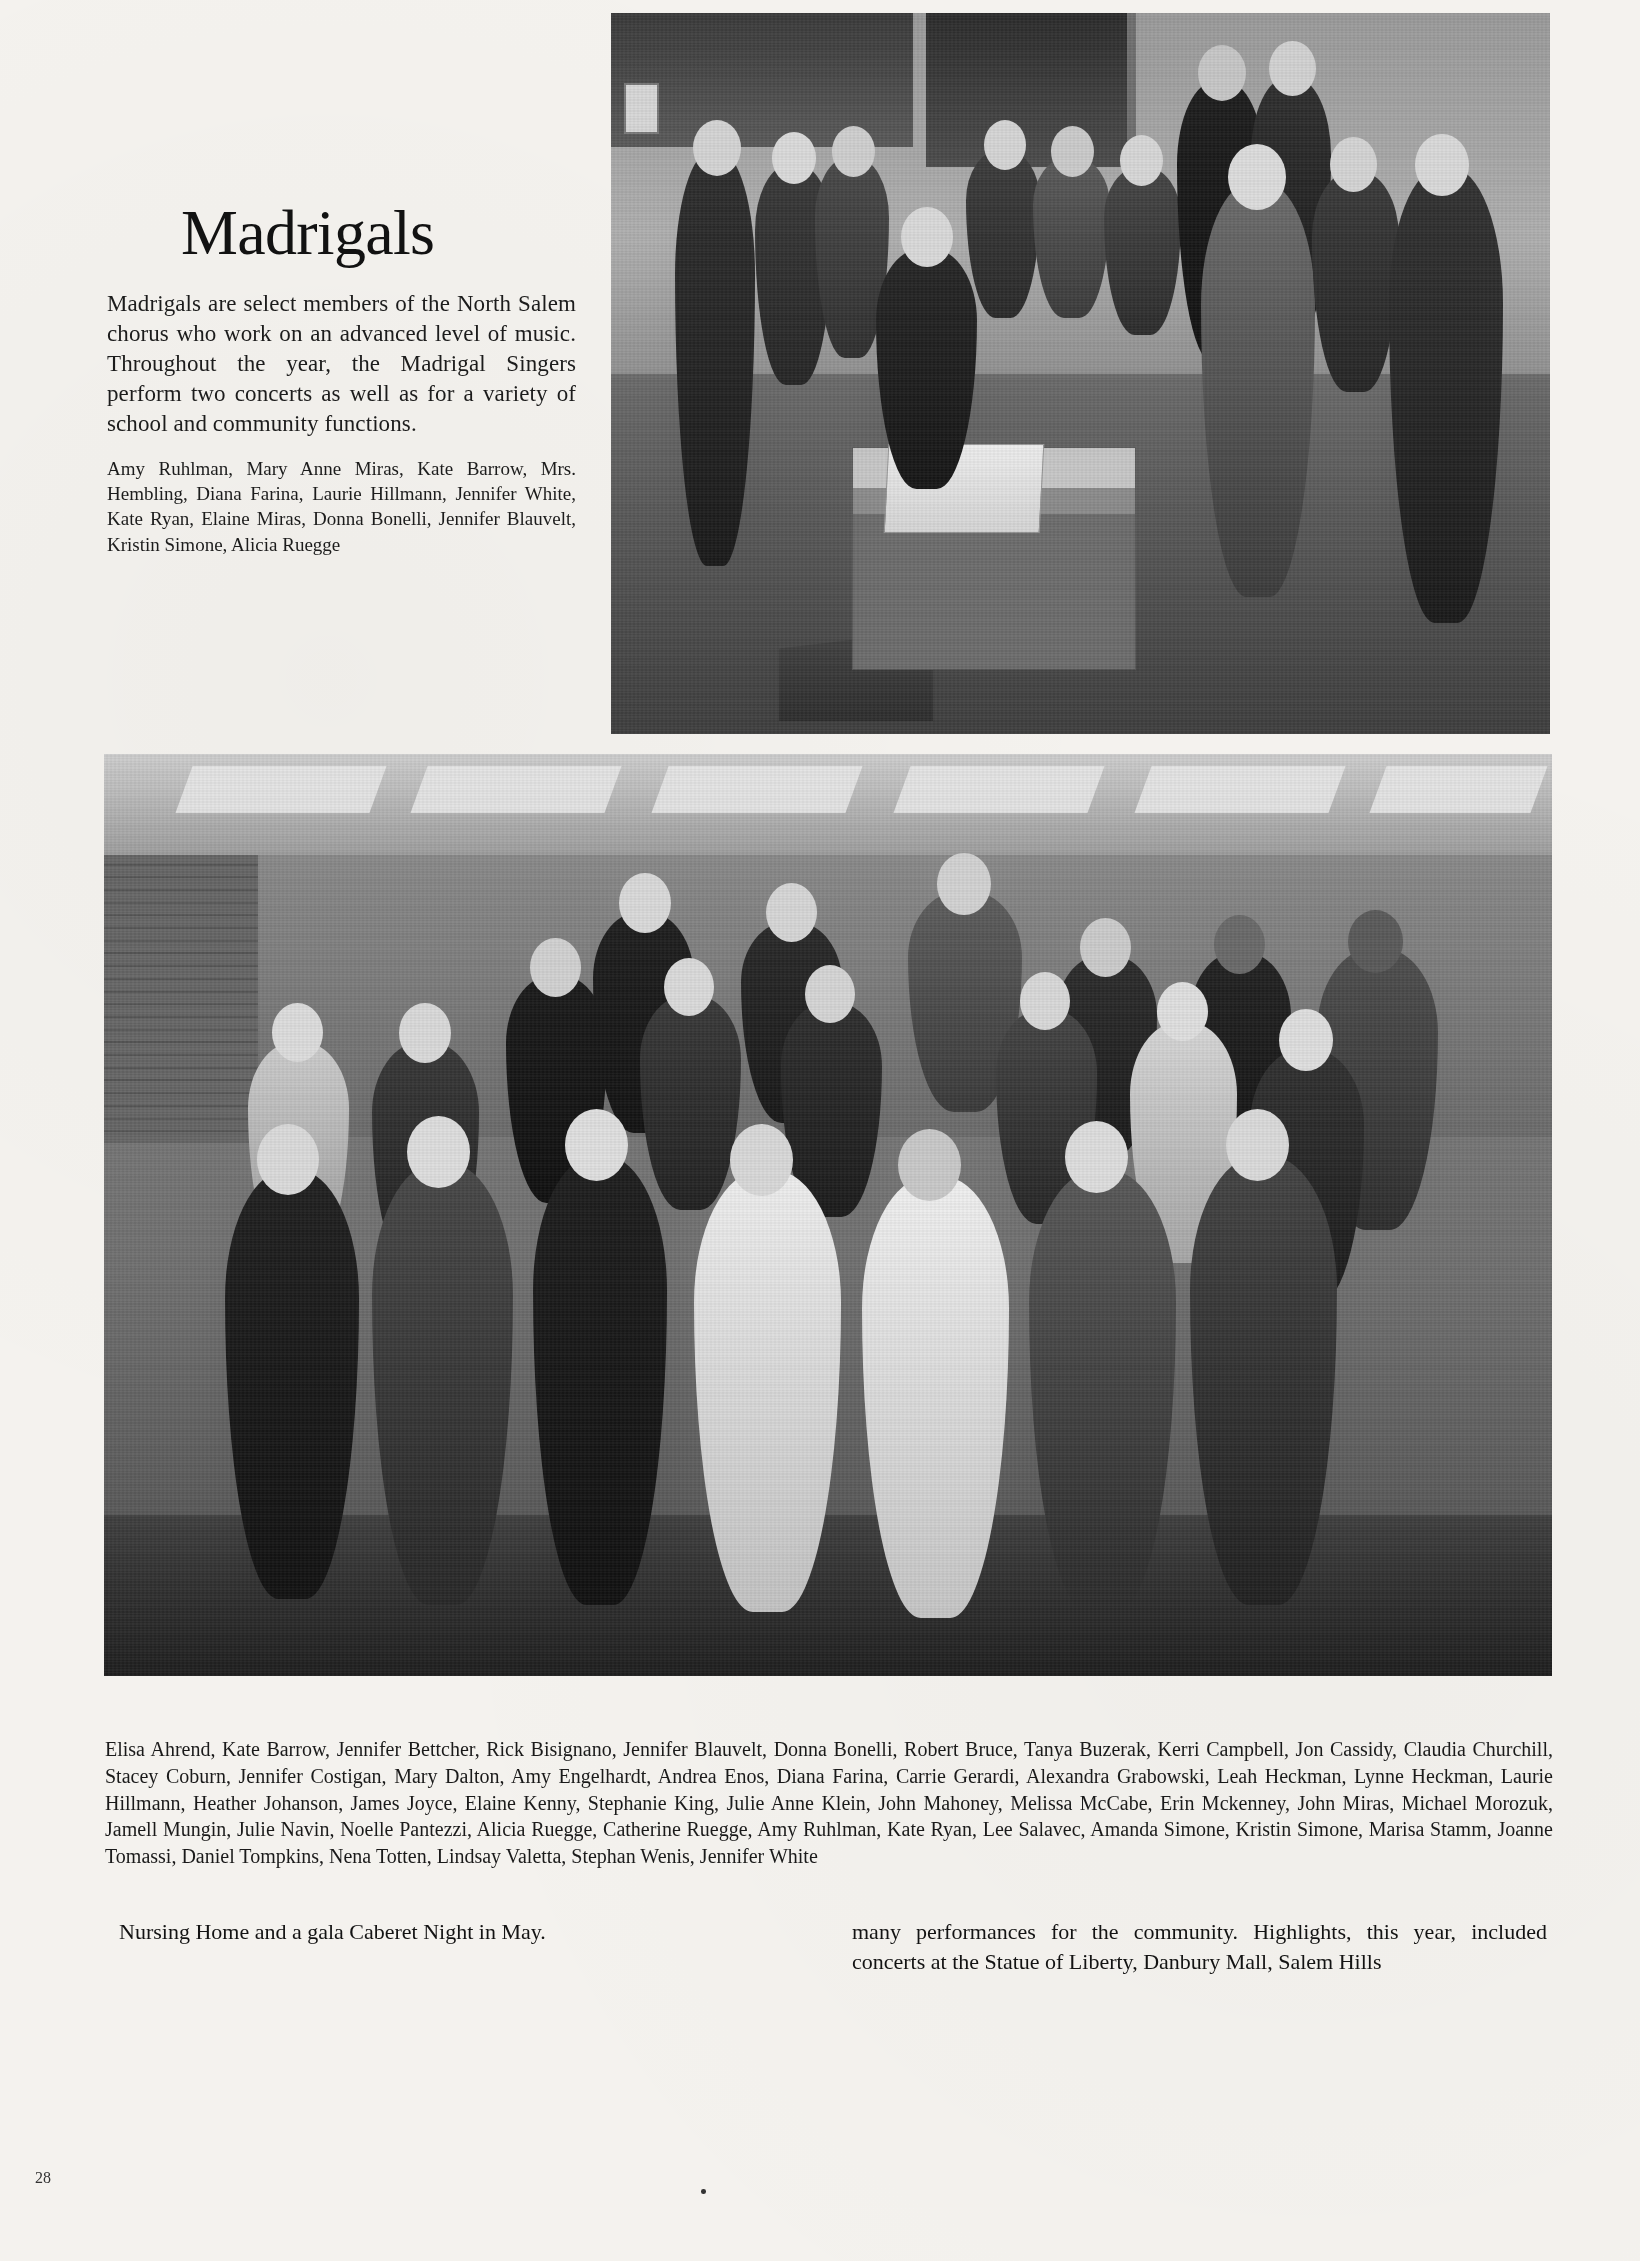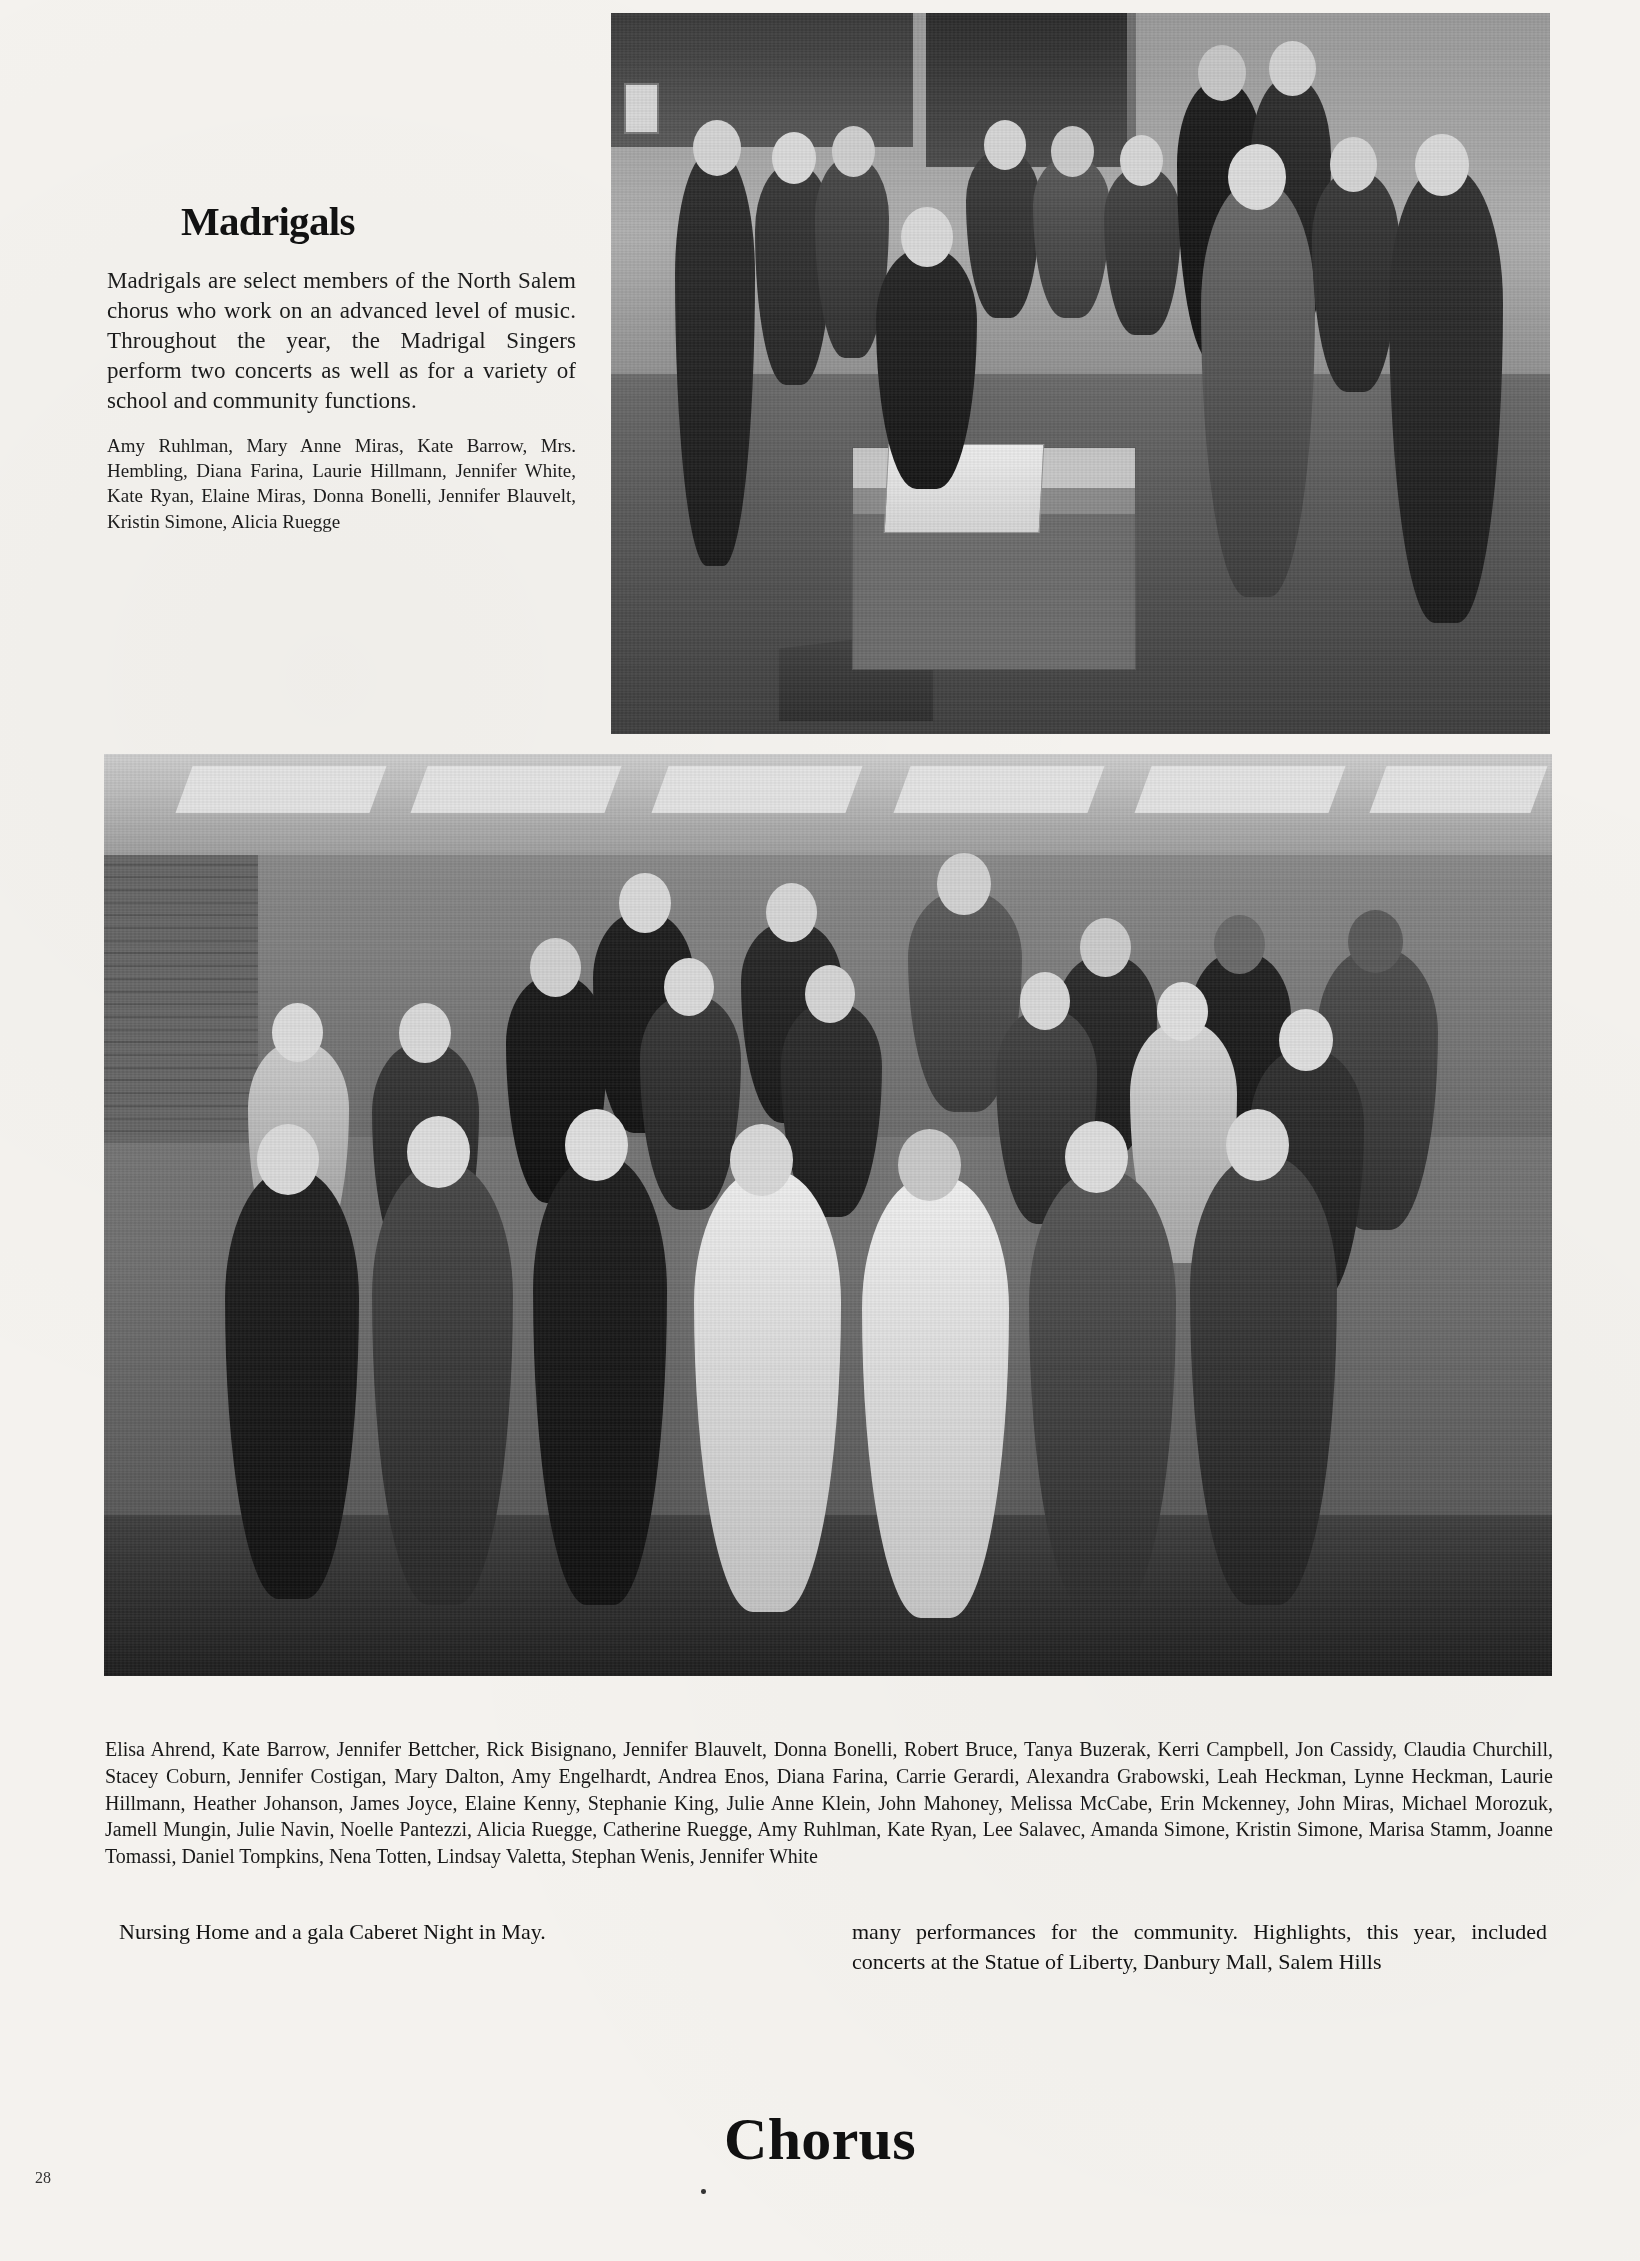--- a/index.html
+++ b/index.html
@@ -26,22 +26,22 @@
 
   
   .madrigals-block {
     position: absolute;
     left: 107px;
     top: 201px;
     width: 469px;
   }
   .madrigals-title {
     font-family: "Liberation Serif", serif;
-    font-weight: bold;
-    font-size: 41px;
+    font-weight: normal;
+    font-size: 64px;
     letter-spacing: -0.7px;
     line-height: 1;
     margin: 0 0 24px 74px;
     color: #121212;
   }
   .madrigals-body {
     font-size: 23px;
     line-height: 1.30;
     text-align: justify;
     margin: 0;
@@ -380,19 +380,18 @@
     <div class="noise"></div>
   </div>
 
   <p class="roster">Elisa Ahrend, Kate Barrow, Jennifer Bettcher, Rick Bisignano, Jennifer Blauvelt, Donna Bonelli, Robert Bruce, Tanya Buzerak, Kerri Campbell, Jon Cassidy, Claudia Churchill, Stacey Coburn, Jennifer Costigan, Mary Dalton, Amy Engelhardt, Andrea Enos, Diana Farina, Carrie Gerardi, Alexandra Grabowski, Leah Heckman, Lynne Heckman, Laurie Hillmann, Heather Johanson, James Joyce, Elaine Kenny, Stephanie King, Julie Anne Klein, John Mahoney, Melissa McCabe, Erin Mckenney, John Miras, Michael Morozuk, Jamell Mungin, Julie Navin, Noelle Pantezzi, Alicia Ruegge, Catherine Ruegge, Amy Ruhlman, Kate Ryan, Lee Salavec, Amanda Simone, Kristin Simone, Marisa Stamm, Joanne Tomassi, Daniel Tompkins, Nena Totten, Lindsay Valetta, Stephan Wenis, Jennifer White</p>
 
   <div class="columns">
     <div class="col last">Nursing Home and a gala Caberet Night in May.</div>
     <div class="col">many performances for the community. Highlights, this year, included concerts at the Statue of Liberty, Danbury Mall, Salem Hills</div>
   </div>
 
-  <div class="chorus-title">Chorus</div>
   <div class="center-dot"></div>
 
   <div class="page-number">28</div>
 
 </div>
 
 
 </body></html>

